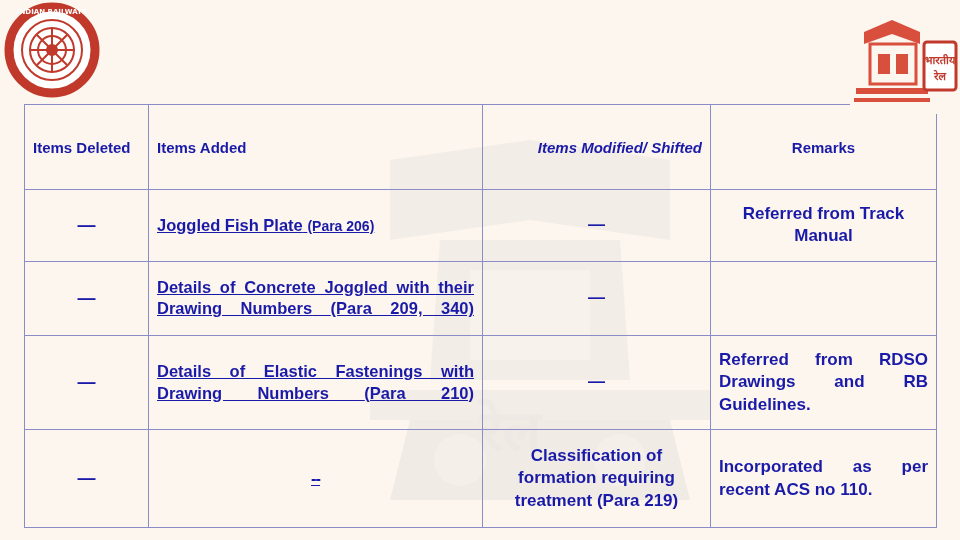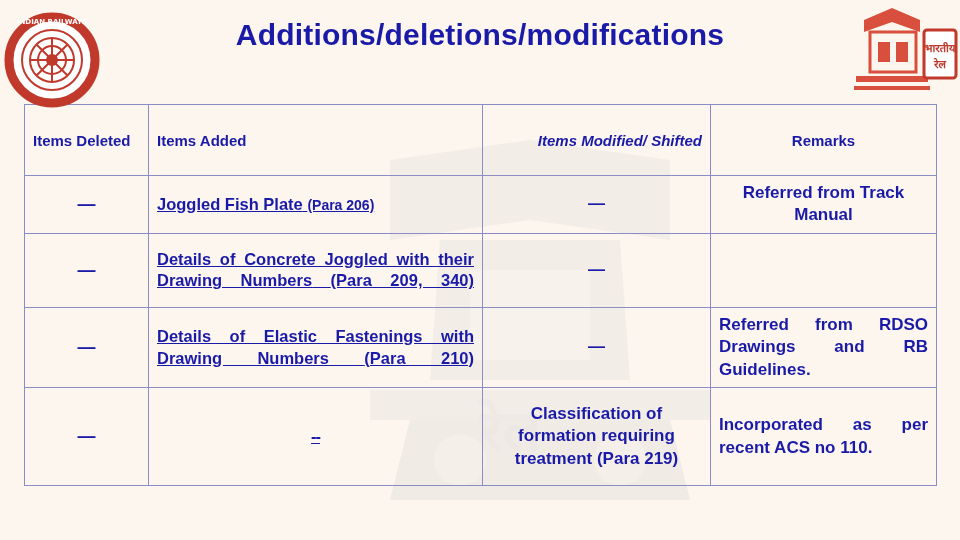--- a/index.html
+++ b/index.html
@@ -24,32 +24,32 @@
     height: 400px;
     opacity: 0.18;
     pointer-events: none;
     z-index: 0;
   }
 
   
   .emblem {
     position: absolute;
     left: 4px;
-    top: 12px;
+    top: 2px;
     width: 96px;
     height: 96px;
     z-index: 5;
     text-align: center;
   }
 
   
   .rail-logo {
     position: absolute;
     right: 2px;
-    top: 2px;
+    top: 14px;
     width: 108px;
     height: 100px;
     z-index: 5;
   }
 
   
   .heading-wrap {
     position: absolute;
     left: 0;
     top: 0;
@@ -85,21 +85,21 @@
     border-collapse: collapse;
     width: 912px;
     table-layout: fixed;
     background: transparent;
   }
   table.acs-table th,
   table.acs-table td {
     border: 1px solid #8c8cc8;
     vertical-align: middle;
     color: #1a1aa8;
-    padding: 6px 8px;
+    padding: 13px 8px;
   }
   table.acs-table th {
     font-size: 15px;
     font-weight: bold;
     height: 58px;
   }
   .col-deleted { width: 124px; }
   .col-added   { width: 334px; }
   .col-mod     { width: 228px; }
   .col-remarks { width: 226px; }
@@ -204,21 +204,20 @@
     </g>
     <g fill="#c0392b">
       <rect x="74" y="28" width="32" height="48" rx="3" fill="#ffffff" stroke="#c0392b" stroke-width="3"></rect>
       <text x="90" y="50" text-anchor="middle" font-family="DejaVu Sans, sans-serif" font-size="11" font-weight="bold" fill="#c0392b">भारतीय</text>
       <text x="90" y="66" text-anchor="middle" font-family="DejaVu Sans, sans-serif" font-size="11" font-weight="bold" fill="#c0392b">रेल</text>
     </g>
   </svg>
 </div>
 
 <div class="heading-wrap">
-  <div class="title-main">Additions/deletions/modifications</div>
 </div>
 
 <div class="table-wrap">
   <table class="acs-table">
     <colgroup>
       <col class="col-deleted">
       <col class="col-added">
       <col class="col-mod">
       <col class="col-remarks">
     </colgroup>

